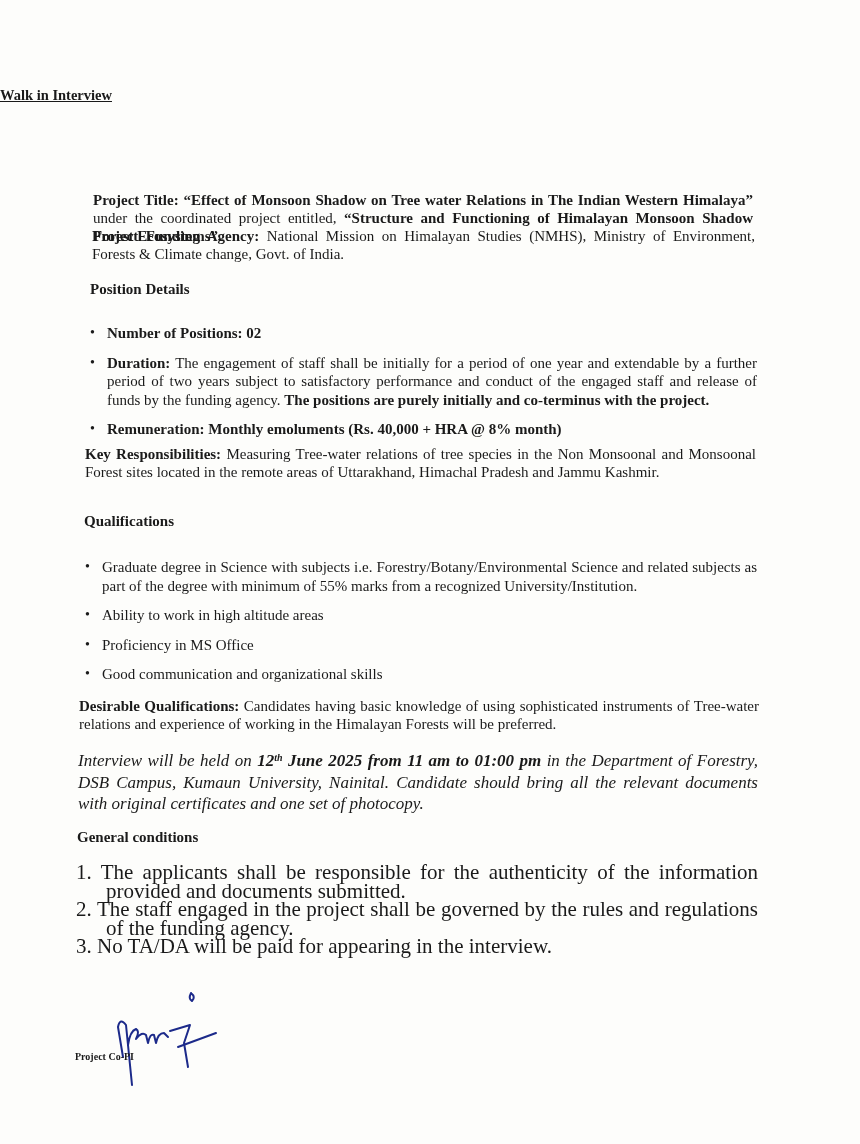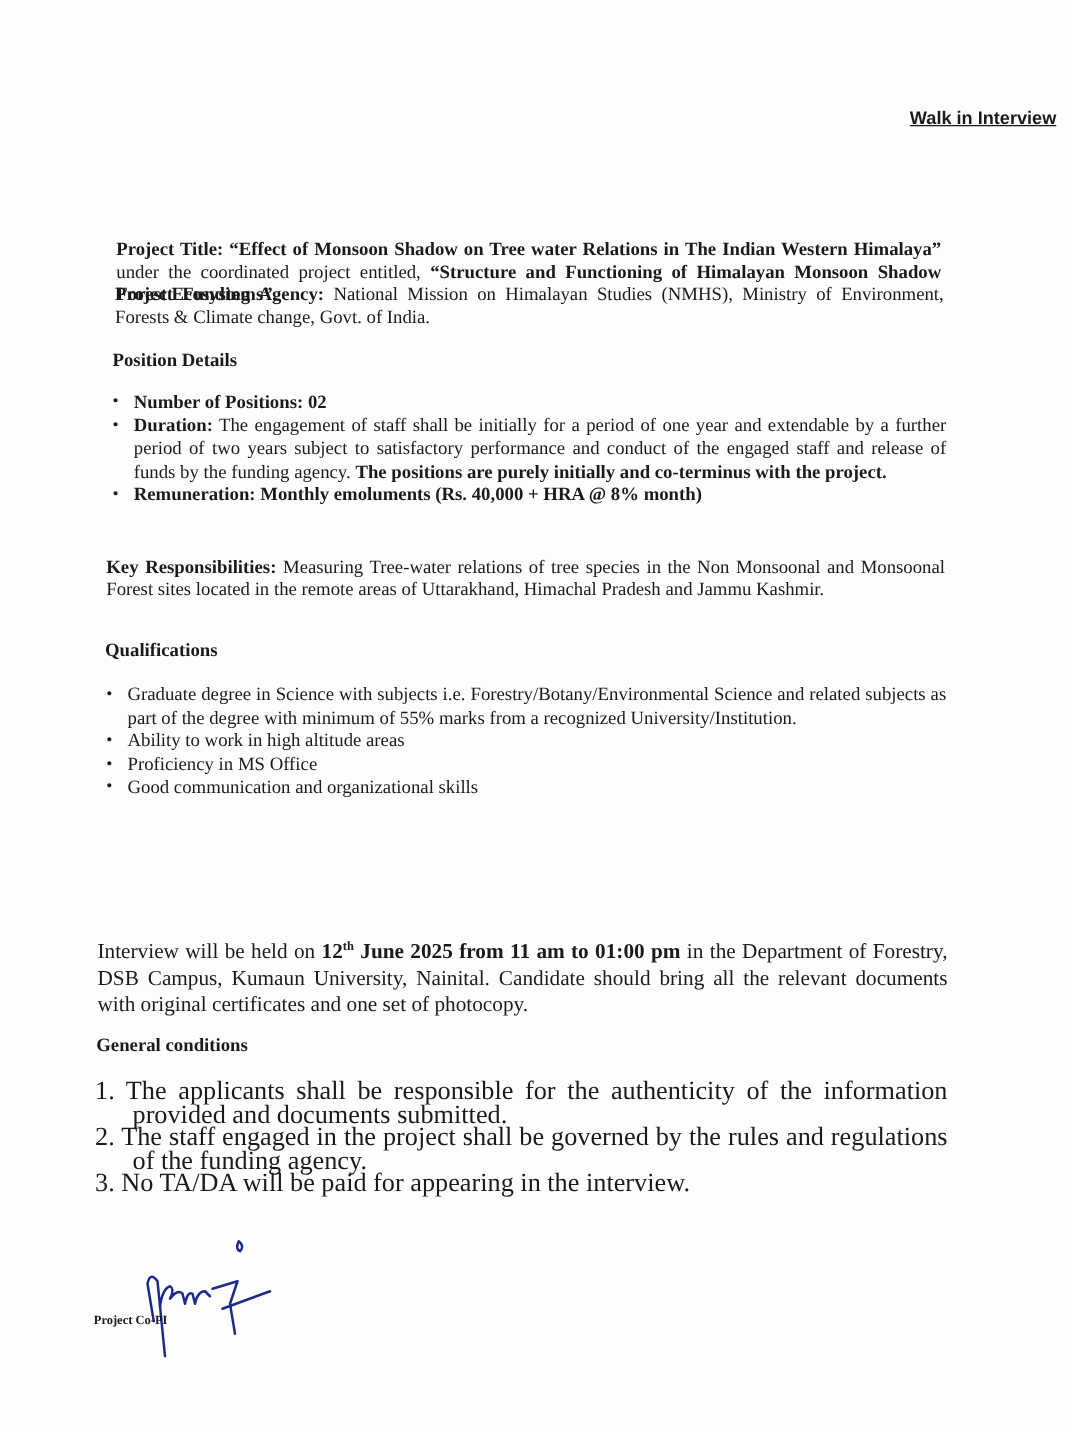--- a/index.html
+++ b/index.html
@@ -5,31 +5,31 @@
     * { box-sizing: border-box; margin: 0; padding: 0; }
     html, body { width: 860px; height: 1144px; background: #fdfdfb; overflow: hidden; }
     body {
       font-family: "Liberation Serif", "DejaVu Serif", serif;
       color: #1a1a1a;
       position: relative;
     }
     .page { position: absolute; left: 0; top: 0; width: 860px; height: 1144px; }
     .blk { position: absolute; }
     .title {
-      left: 0; width: 845px; top: 87px; text-align: right;
-      font-family: Liberation Sans, sans-serif;
+      left: 0; width: 845px; top: 87px; text-align: left;
+      font-family: Liberation Serif, serif;
       font-weight: bold; font-size: 14.5px; text-decoration: underline;
     }
     .p { font-size: 15px; line-height: 18px; text-align: justify; }
     .b { font-weight: bold; }
     .head { font-weight: bold; font-size: 15px; }
     ul.bul { list-style: none; }
-    ul.bul li { position: relative; padding-left: 0; font-size: 15px; line-height: 18.5px; text-align: justify; }
+    ul.bul li { position: relative; padding-left: 0; font-size: 15px; line-height: 18.5px; text-align: justify; margin-top: 11px; }
     ul.bul li::before { content: "•"; position: absolute; left: -17px; top: 0; font-size: 14px; }
-    .interview { font-size: 17px; line-height: 21.5px; text-align: justify; }
+    .interview { font-size: 17px; line-height: 21.5px; text-align: justify; font-style: italic; }
     ol.cond { list-style: none; }
     ol.cond li { font-size: 21px; line-height: 18.5px; text-align: justify; padding-left: 30px; text-indent: -30px; }
     .sig-label { font-weight: bold; font-size: 10px; }
     sup { font-size: 10px; vertical-align: top; position: relative; top: -3px; }
   </style>
 </head>
 <body>
 
 <div class="page">
 
@@ -67,20 +67,24 @@
 
   <div class="blk head" style="left:84px; top:513px;">Qualifications</div>
 
   <ul class="blk bul" style="left:102px; top:547px; width:655px;">
     <li>Graduate degree in Science with subjects i.e. Forestry/Botany/Environmental Science and related subjects as part of the degree with minimum of 55% marks from a recognized University/Institution.</li>
     <li>Ability to work in high altitude areas</li>
     <li>Proficiency in MS Office</li>
     <li>Good communication and organizational skills</li>
   </ul>
 
+  <div class="blk p" style="left:79px; top:697px; width:680px;">
+    <span class="b">Desirable Qualifications:</span>
+    <span>Candidates having basic knowledge of using sophisticated instruments of Tree-water relations and experience of working in the Himalayan Forests will be preferred.</span>
+  </div>
 
   <div class="blk interview" style="left:78px; top:750px; width:680px;">
     <span>Interview will be held on </span><span class="b"><span>12</span><sup>th</sup><span> June 2025 from 11 am to 01:00 pm</span></span><span> in the Department of Forestry, DSB Campus, Kumaun University, Nainital. Candidate should bring all the relevant documents with original certificates and one set of photocopy.</span>
   </div>
 
   <div class="blk head" style="left:77px; top:829px;">General conditions</div>
 
   <ol class="blk cond" style="left:76px; top:863px; width:682px;">
     <li>1. The applicants shall be responsible for the authenticity of the information provided and documents submitted.</li>
     <li>2. The staff engaged in the project shall be governed by the rules and regulations of the funding agency.</li>

